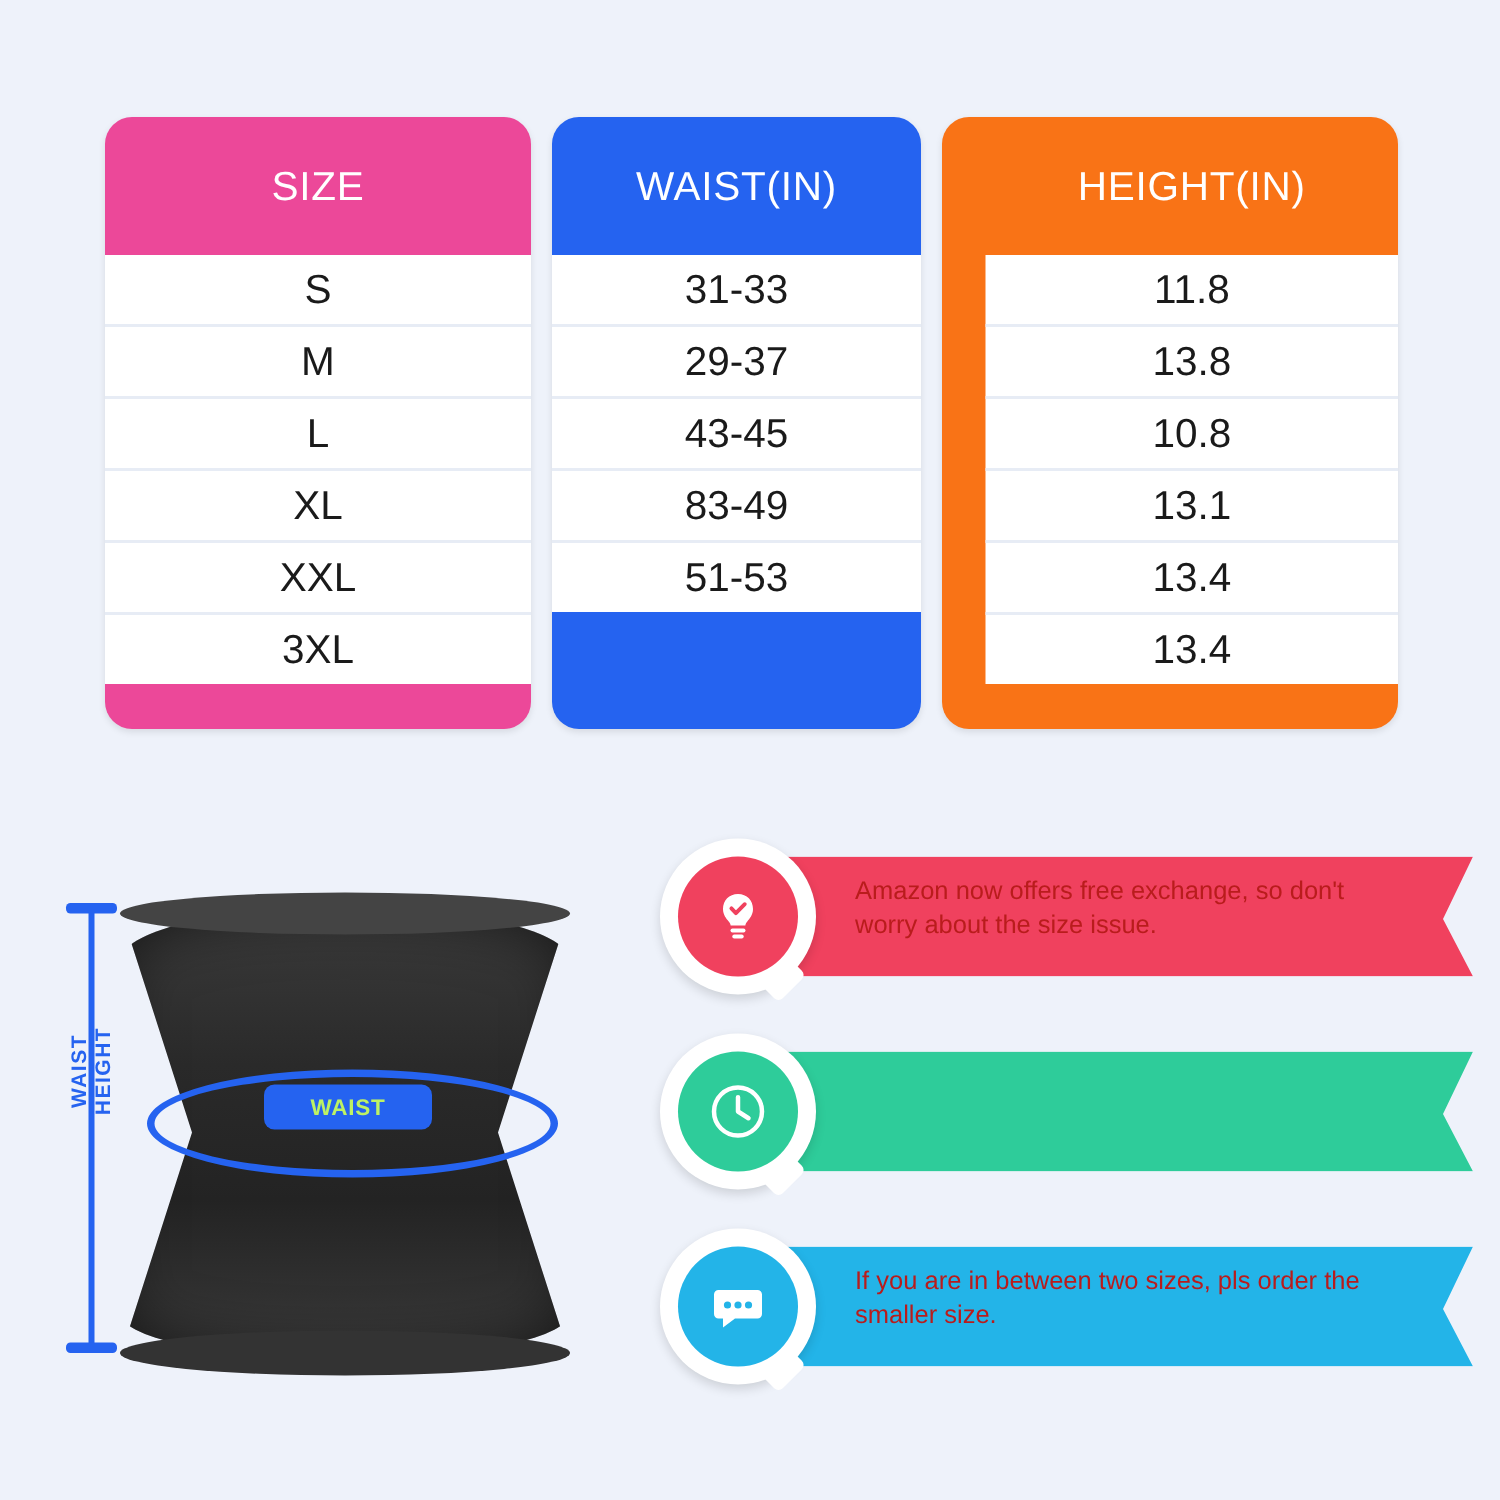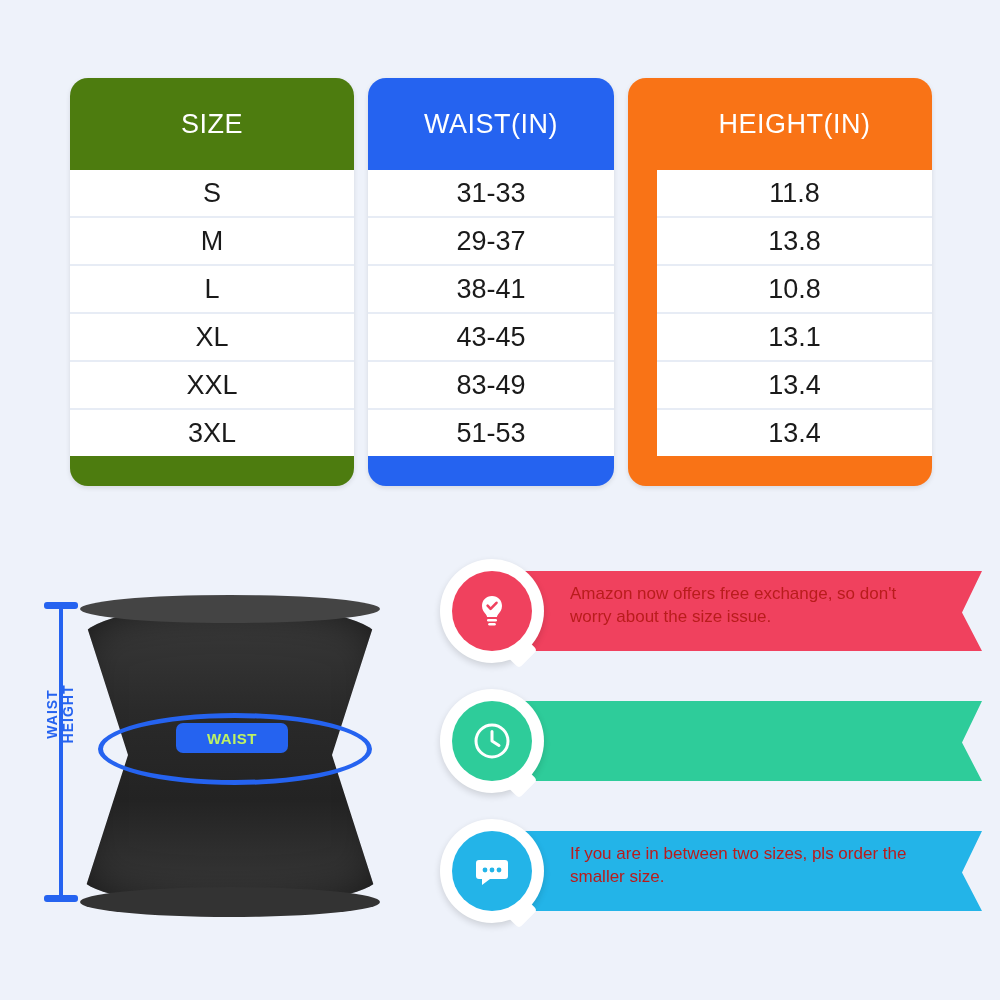--- a/index.html
+++ b/index.html
@@ -23,21 +23,21 @@
     width: 862px;
     display: flex;
     gap: 14px;
   }
   .col {
     border-radius: 18px;
     overflow: hidden;
     position: relative;
     box-shadow: 0 2px 5px rgba(0,0,0,0.10);
   }
-  .col.size   { width: 286px; background: #4d7c0f; }
+  .col.size   { width: 286px; background: #ec4899; }
   .col.waist  { width: 248px; background: #2563f0; }
   .col.height { width: 277px; background: #f97316; padding-left: 29px; }
 
   .col-head {
     height: 92px;
     display: flex;
     align-items: center;
     justify-content: center;
     color: #ffffff;
     font-size: 27px;
@@ -248,21 +248,20 @@
       <div class="cell">3XL</div>
     </div>
     <div class="col-foot"></div>
   </div>
 
   <div class="col waist">
     <div class="col-head">WAIST(IN)</div>
     <div class="col-body">
       <div class="cell">31-33</div>
       <div class="cell">29-37</div>
-      <div class="cell">38-41</div>
       <div class="cell">43-45</div>
       <div class="cell">83-49</div>
       <div class="cell">51-53</div>
     </div>
     <div class="col-foot"></div>
   </div>
 
   <div class="col height">
     <div class="col-head">HEIGHT(IN)</div>
     <div class="col-body">

